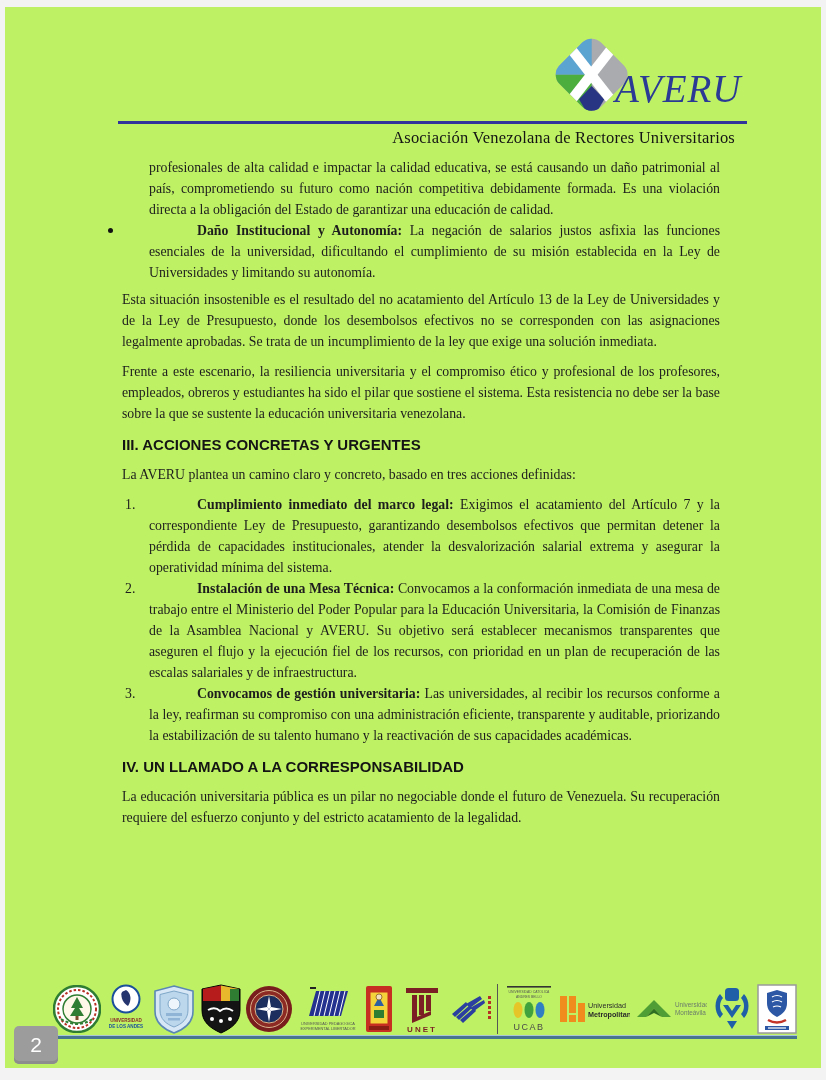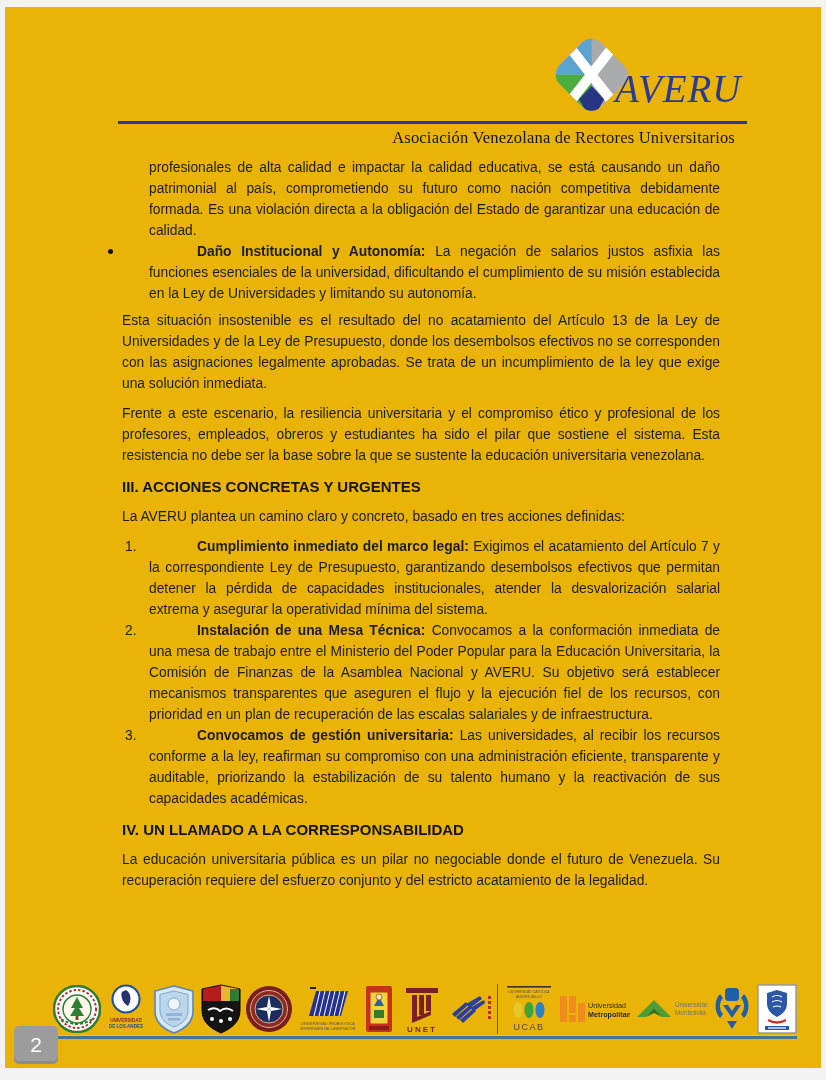--- a/index.html
+++ b/index.html
@@ -2,21 +2,21 @@
 <html><head>
 <meta charset="utf-8">
 <style>
   html,body{margin:0;padding:0;}
   body{
     width:826px;height:1080px;position:relative;overflow:hidden;
     background:#f3f3f3;
     font-family:"Liberation Sans", sans-serif;
     -webkit-font-smoothing:antialiased;
   }
-  .page{position:absolute;left:5px;right:5px;top:7px;bottom:12px;background:#eab308;}
+  .page{position:absolute;left:5px;right:5px;top:7px;bottom:12px;background:#bef264;}
 
   
   .logo-wrap{position:absolute;left:546px;top:18px;width:210px;height:100px;z-index:3;}
   .logo-diamond{position:absolute;left:0;top:2px;}
   .averu-word{
     position:absolute;left:64px;top:44px;
     font-family:"Liberation Serif", serif;font-style:italic;
     font-size:39px;color:#2b3a94;letter-spacing:1px;line-height:1;
   }
   .header-line{position:absolute;left:113px;top:114px;width:629px;height:3px;background:#32329b;z-index:2;}
@@ -24,21 +24,21 @@
     position:absolute;top:121px;right:86px;
     font-family:"Liberation Serif", serif;
     font-size:16.5px;color:#141414;letter-spacing:.2px;
   }
 
   
   .content{
     position:absolute;left:117px;top:150px;width:598px;
     font-size:13.8px;line-height:21px;color:#1d1d1d;text-align:justify;
   }
-  .content p{margin:0 0 9px 0;}
+  .content p{margin:0 0 9px 0;font-family:Liberation Serif, serif;}
   .cont-block{padding-left:27px;margin-bottom:0 !important;}
   .li{position:relative;padding-left:27px;margin:0 0 6px 0 !important;}
   .li .dot{position:absolute;left:-14px;top:8px;width:5px;height:5px;border-radius:50%;background:#111;}
   .oli{position:relative;padding-left:27px;margin:0 !important;}
   .oli .num{position:absolute;left:3px;top:0;}
   .content h2{font-size:15px;margin:10px 0 9px 0;color:#141414;text-align:left;}
   b{font-weight:bold;padding-left:48px;}
 
   
   .logos{

